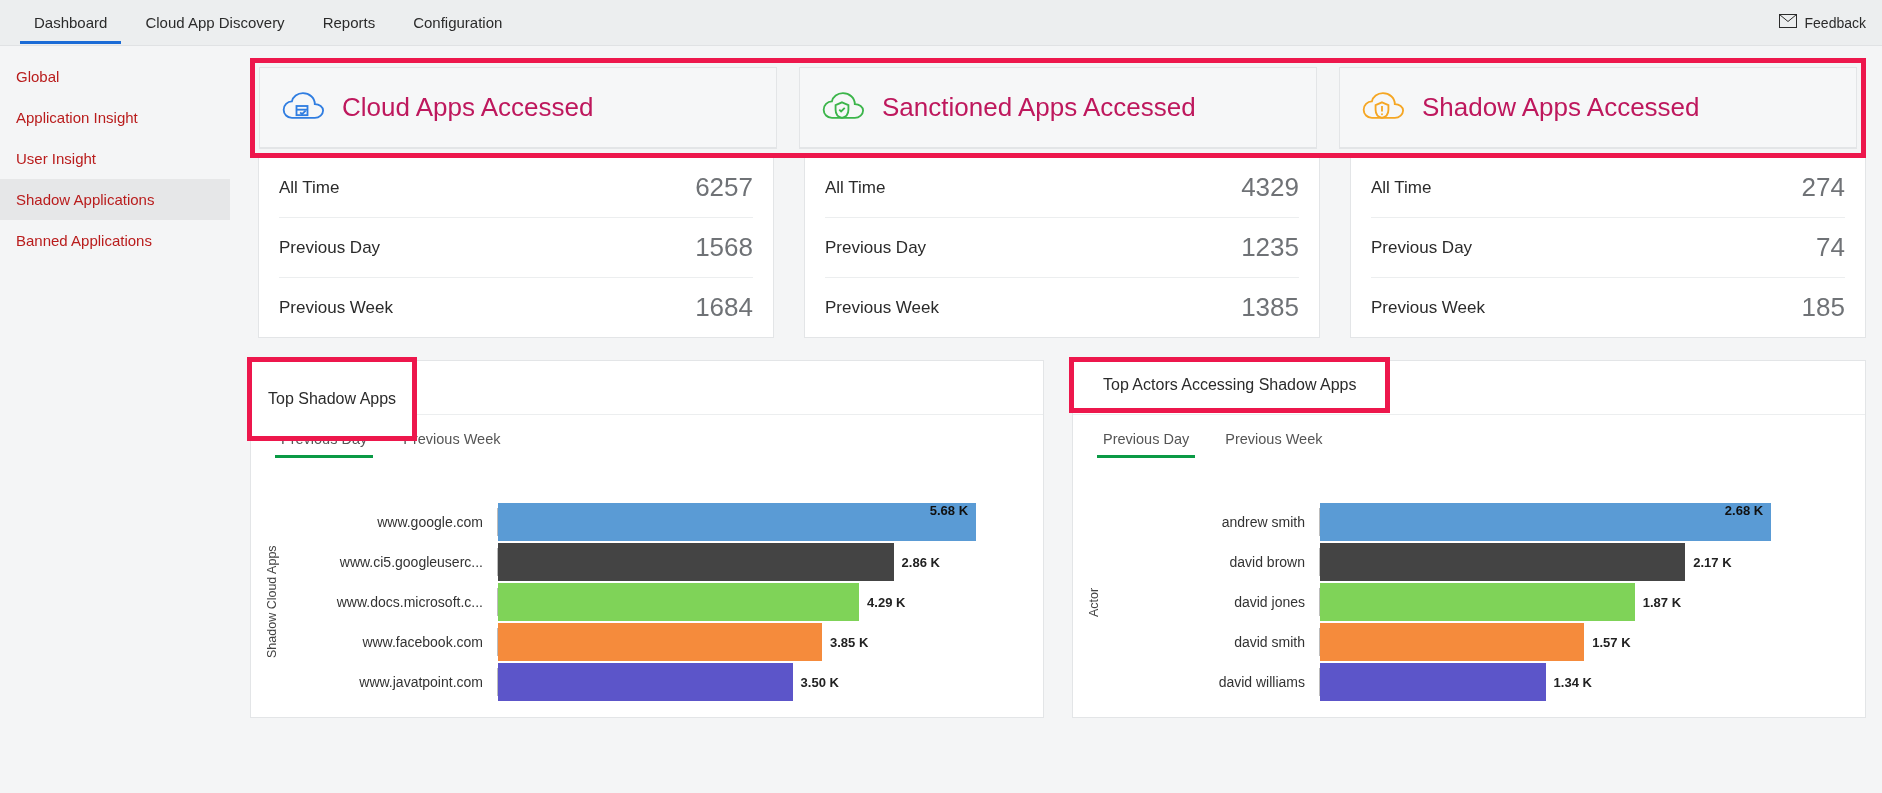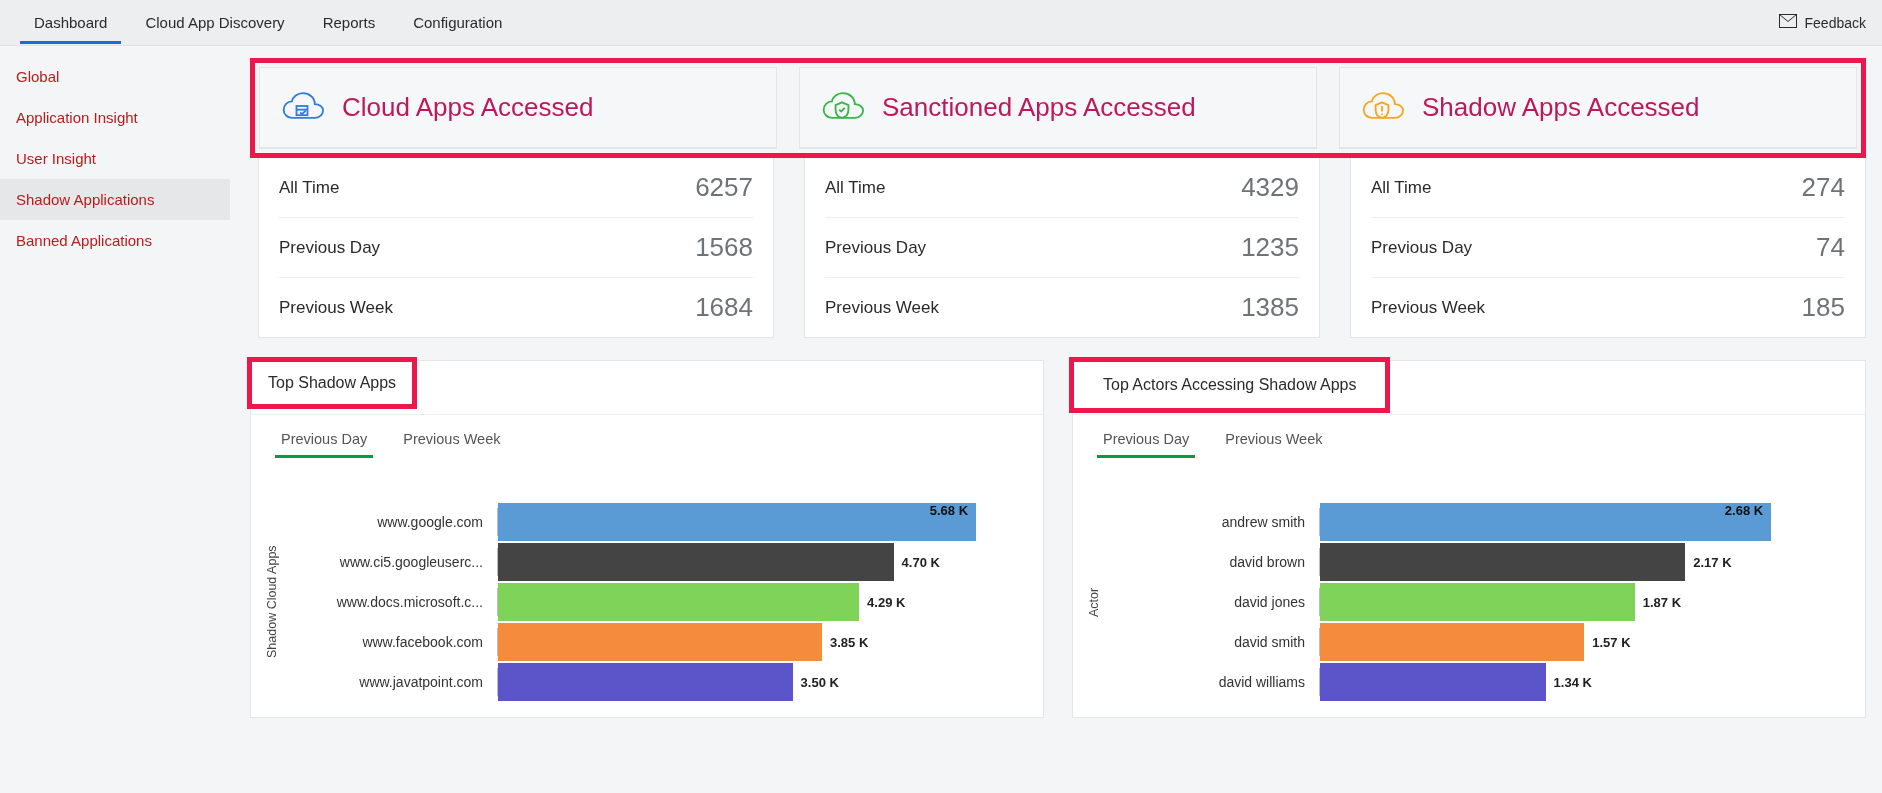--- a/index.html
+++ b/index.html
@@ -132,21 +132,21 @@
     border: 1px solid #e3e5e7;
     position: relative;
     padding-bottom: 20px;
   }
   .panel-title-wrap {
     position: absolute;
     top: -4px;
     left: -4px;
     border: 5px solid #ed174c;
     background: #fff;
-    padding: 12px 16px;
+    padding: 28px 16px;
     z-index: 2;
   }
   .panel-title-wide { padding: 14px 29px; }
   .panel-title {
     font-size: 16px;
     font-weight: 400;
     color: #2b2b2b;
   }
   .panel-title-spacer { height: 54px; border-bottom: 1px solid #eceeef; }
   .panel-tabs {
@@ -369,21 +369,21 @@
                 <div class="bar-track">
                   <div class="bar-fill" style="width: 94.6667%; background: rgb(90, 155, 213); position: relative;">
                     <span class="bar-val inside">5.68 K</span>
                   </div>
                 </div>
               </div>
               <div class="bar-row">
                 <div class="bar-label">www.ci5.googleuserc...</div>
                 <div class="bar-track">
                   <div class="bar-fill" style="width: 78.3333%; background: rgb(68, 68, 68);"></div>
-                  <span class="bar-val">4.70 K</span>
+                  <span class="bar-val">2.86 K</span>
                 </div>
               </div>
               <div class="bar-row">
                 <div class="bar-label">www.docs.microsoft.c...</div>
                 <div class="bar-track">
                   <div class="bar-fill" style="width: 71.5%; background: rgb(127, 211, 88);"></div>
                   <span class="bar-val">4.29 K</span>
                 </div>
               </div>
               <div class="bar-row">

